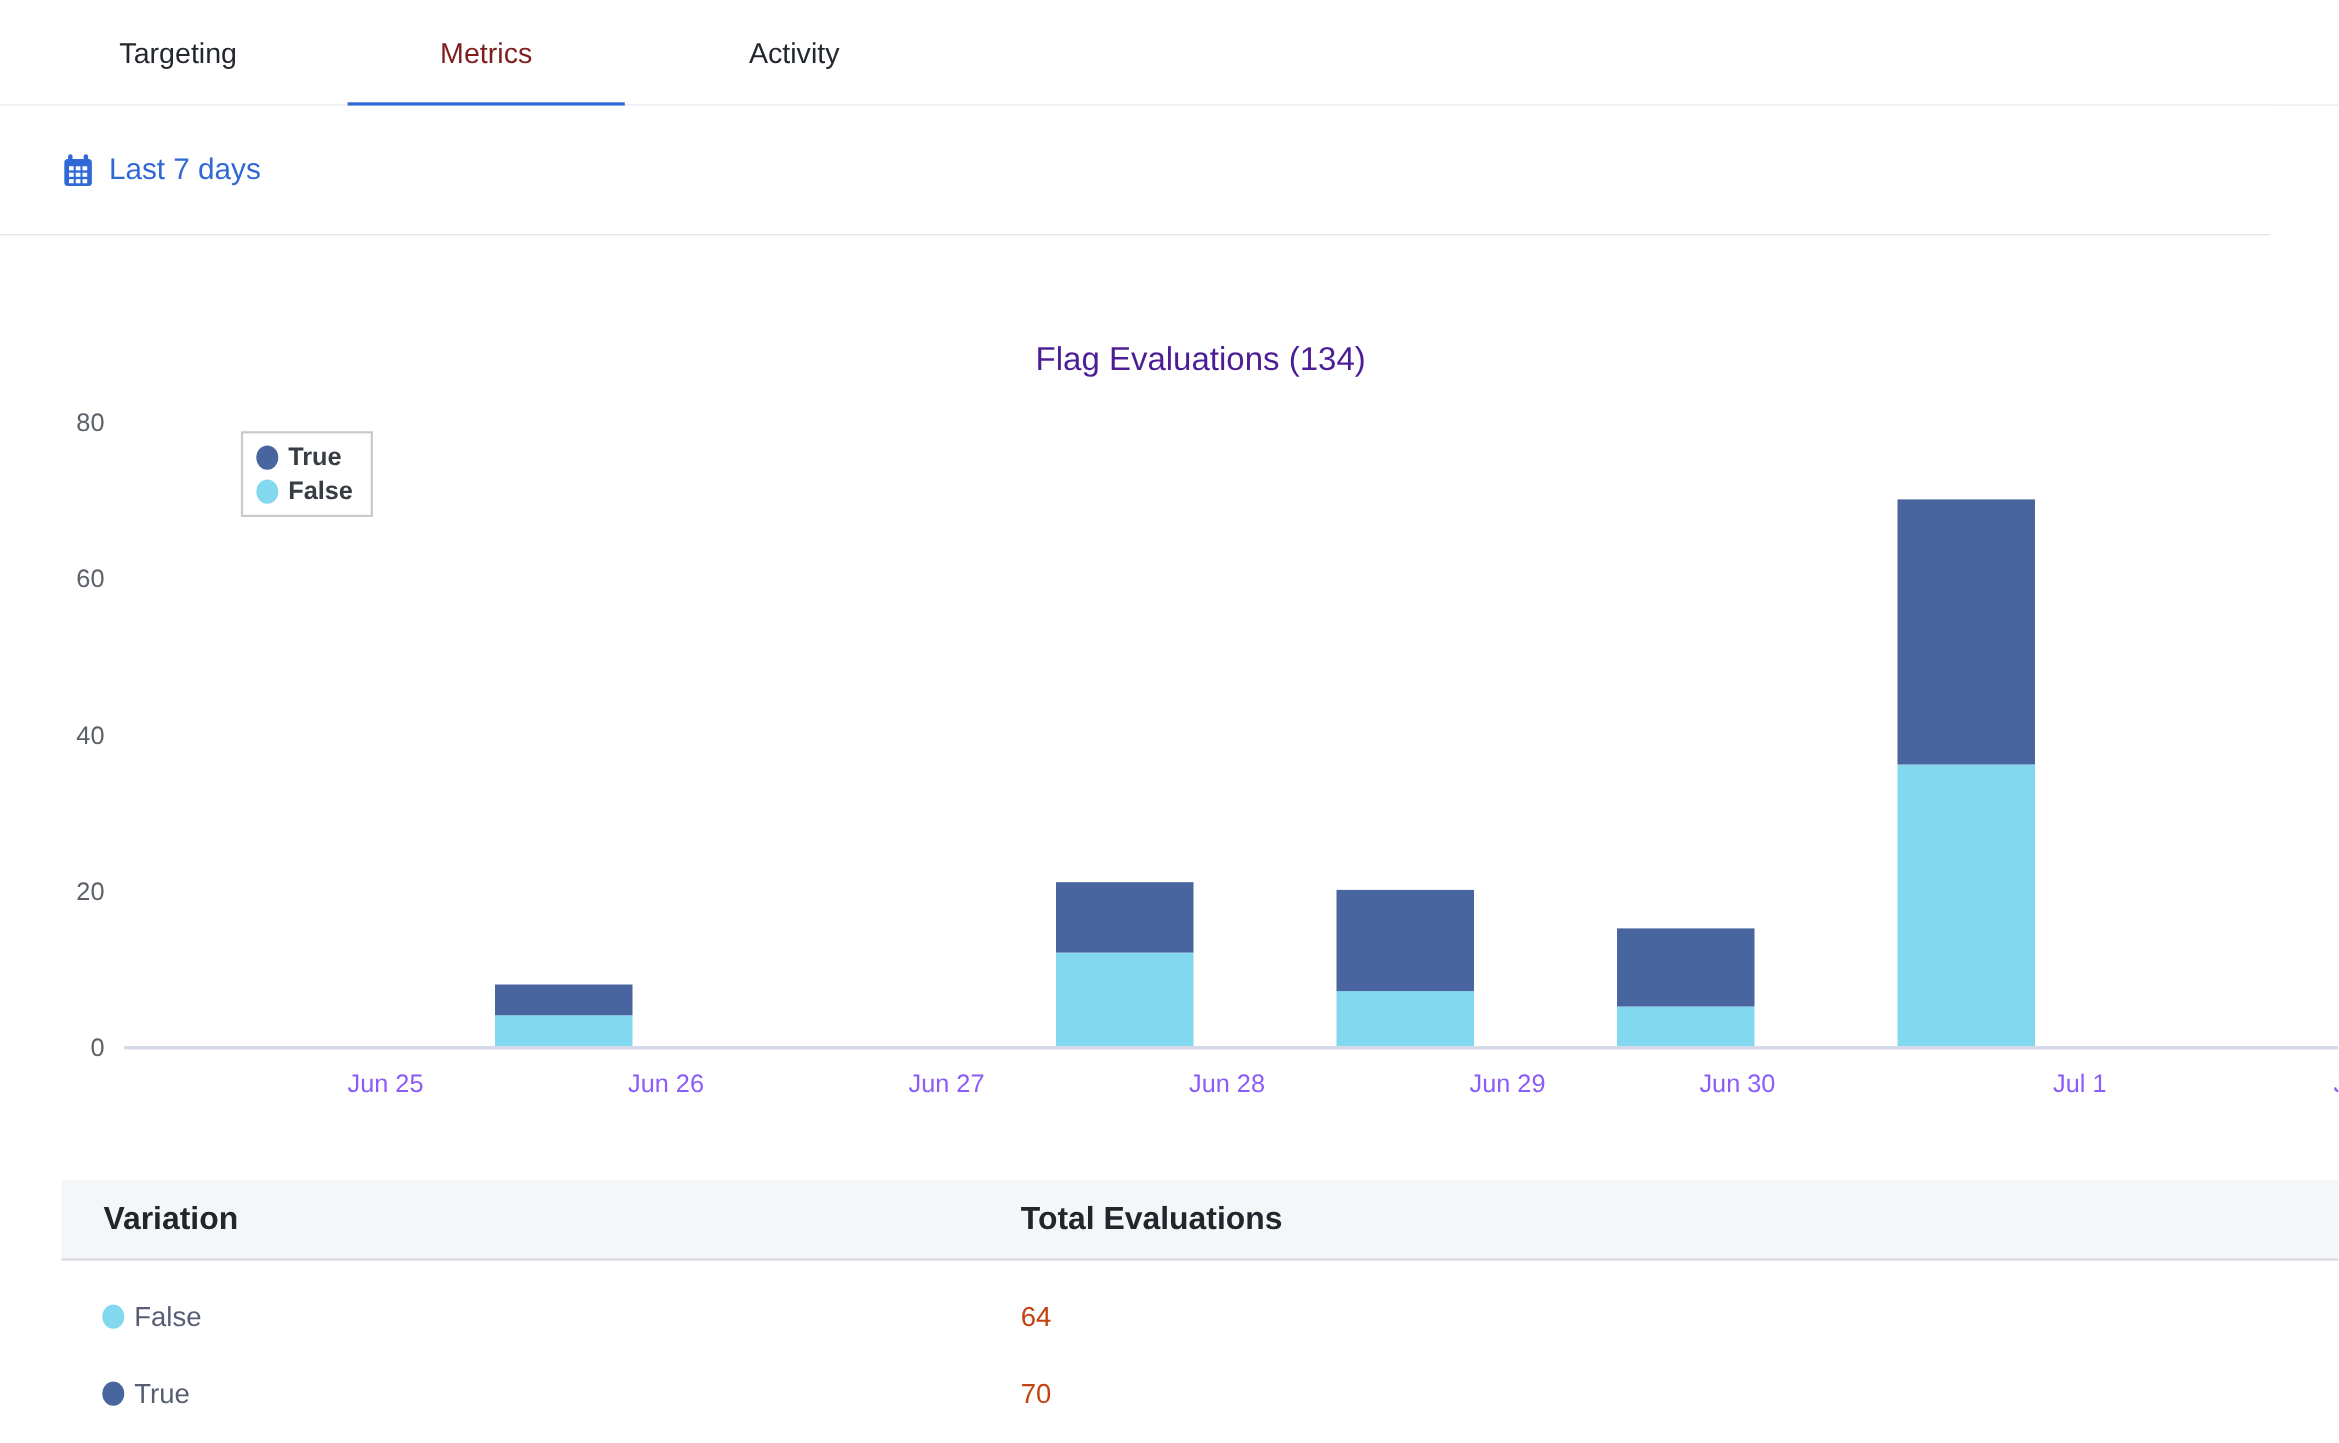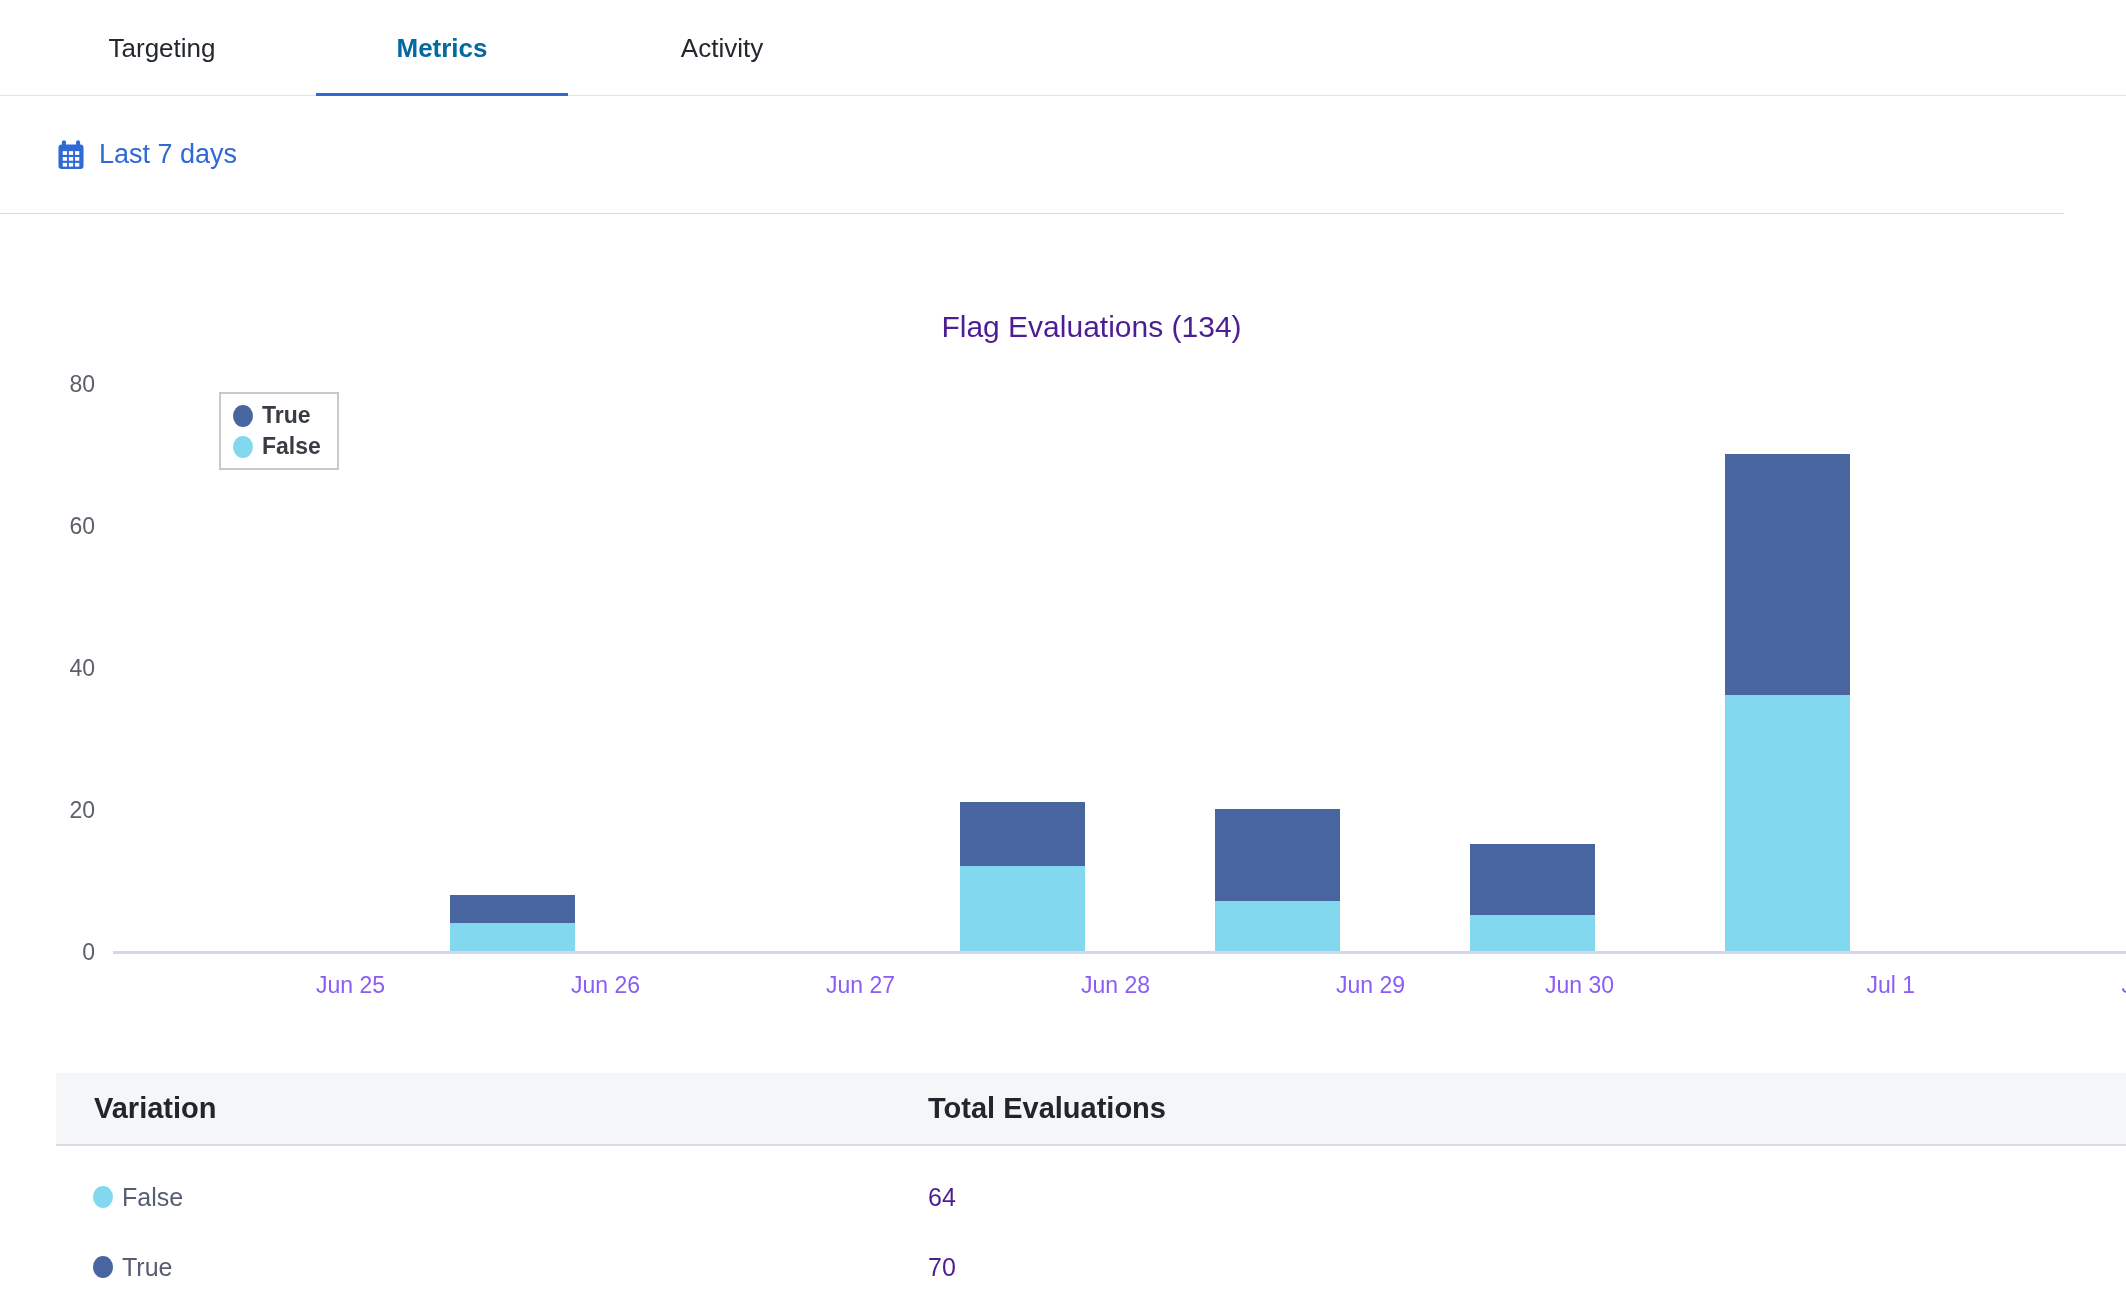--- a/index.html
+++ b/index.html
@@ -5,21 +5,21 @@
   * { margin:0; padding:0; box-sizing:border-box; }
   html,body { background:#fff; }
   body { font-family:"Liberation Sans", sans-serif; color:#23272e; }
   #root { position:relative; width:2126px; height:1312px; background:#fff; overflow:hidden;border-radius:23px; }
 
   
   .tabbar { position:absolute; left:0; top:0; width:2126px; height:96px; background:#fff;
             border-bottom:1px solid #e2e4e9; display:flex; padding-left:36px; }
   .tab { position:relative; width:252px; height:96px; display:flex; align-items:center; justify-content:center;
          font-size:26px; color:#23272e; cursor:pointer; margin-right:28px; }
-  .tab.active { font-weight:bold; color:#0369a1; }
+  .tab.active { font-weight:normal; color:#7f1d1d; }
   .tab.active::after { content:""; position:absolute; left:0; right:0; bottom:-1px; height:4px; background:#3069d6; }
 
   
   .daterow { position:absolute; left:0; top:96px; width:2064px; height:118px; background:#fff;
              border-bottom:1px solid #d5d8e4; display:flex; align-items:center; padding-left:55px; }
   .datebtn { display:flex; align-items:center; gap:12px; color:#3069d6; font-size:27px; cursor:pointer; }
   .datebtn svg { display:block; }
 
   
   .chart { position:absolute; left:0; top:214px; width:2126px; height:859px; background:#fff; }
@@ -39,21 +39,21 @@
   .table { position:absolute; left:56px; top:1073px; width:2070px; }
   .thead { height:73px; background:#f5f6f8; border-bottom:2px solid #d9dbdf;
            display:flex; align-items:center; }
   .th { font-size:29px; font-weight:bold; color:#21252c; }
   .th.c1 { padding-left:38px; width:872px; }
   .trow { height:70px; display:flex; align-items:center; }
   .trow.first { margin-top:16px; }
   .td-var { width:872px; padding-left:37px; display:flex; align-items:center; gap:9px; }
   .var-dot { width:20px; height:22px; border-radius:50%; flex:0 0 auto; }
   .var-label { font-size:25px; color:#575d72; }
-  .td-total { font-size:25px; color:#4c1d95; }
+  .td-total { font-size:25px; color:#c2410c; }
 </style>
 </head>
 <body>
 
 <div id="root">
 
   <div class="tabbar">
     <div class="tab">Targeting</div>
     <div class="tab active">Metrics</div>
     <div class="tab">Activity</div>

